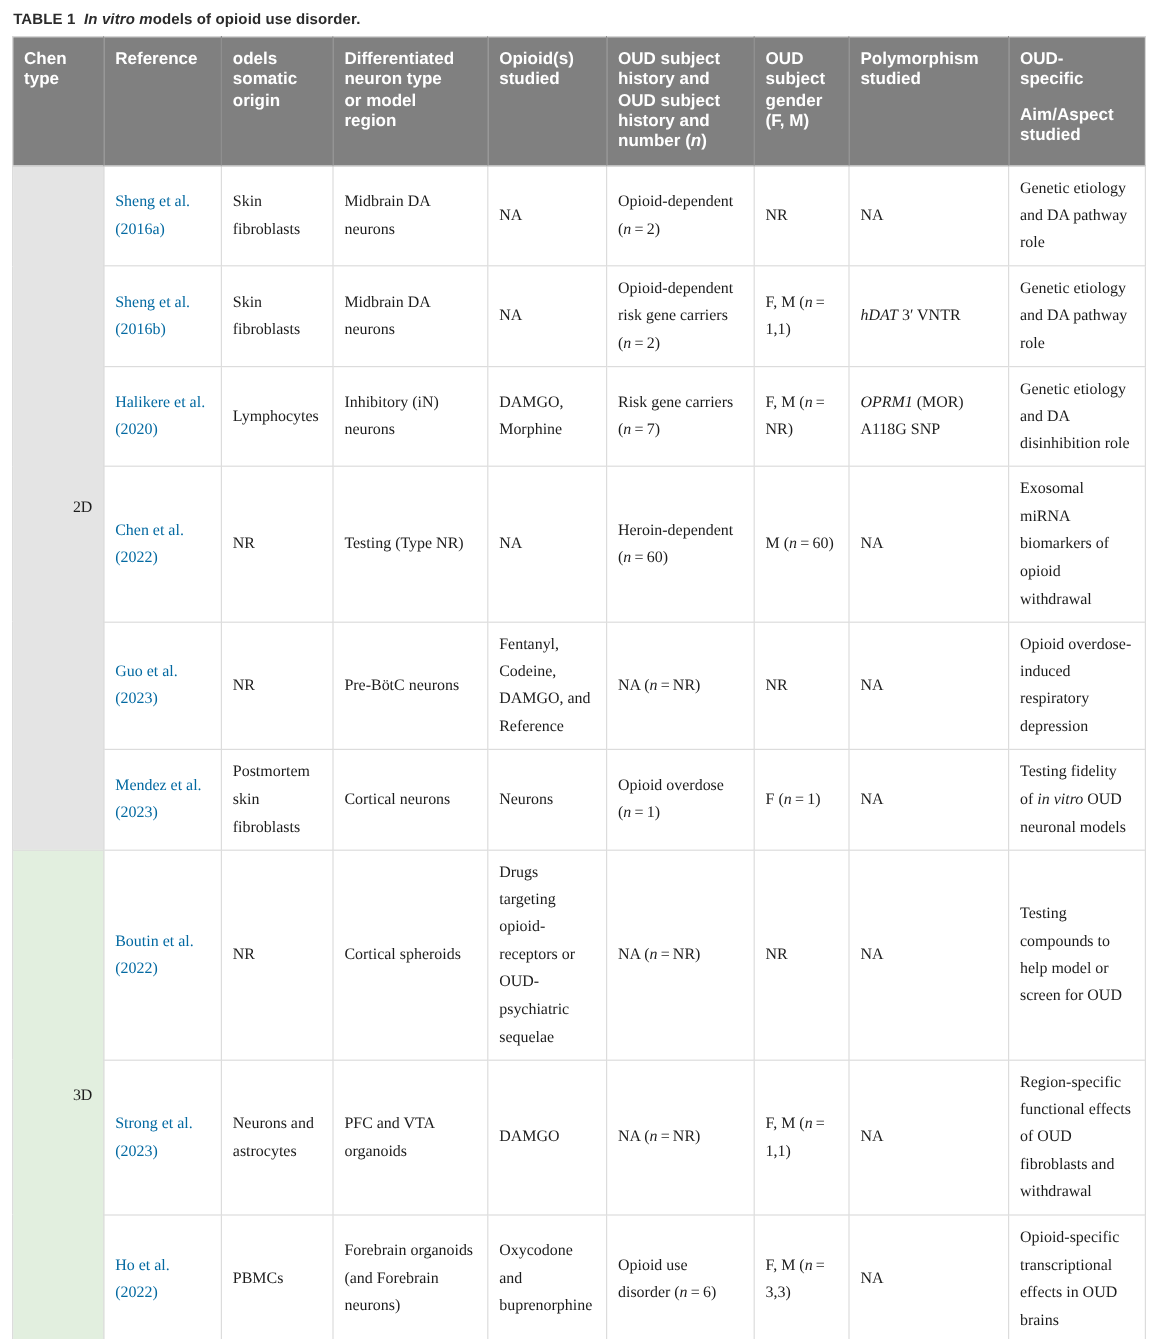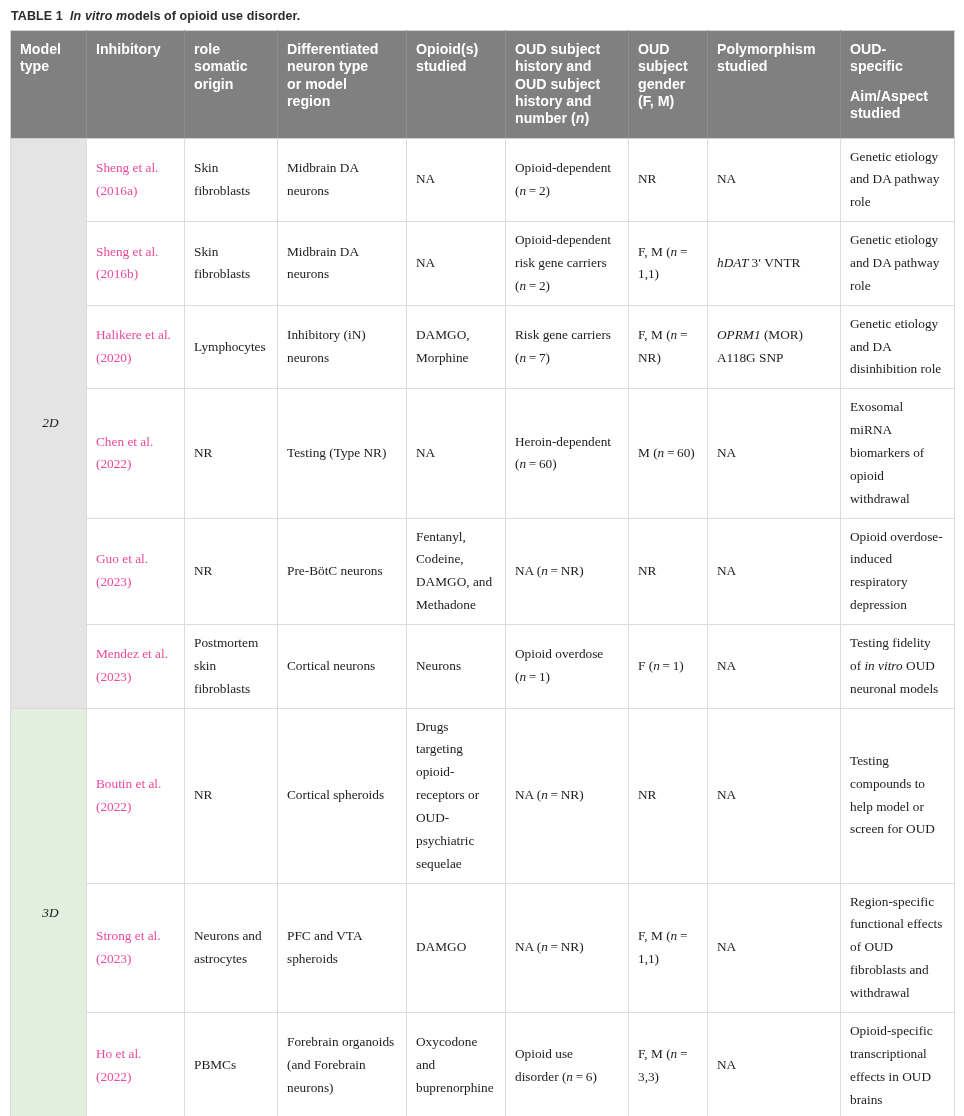--- a/index.html
+++ b/index.html
@@ -56,30 +56,29 @@
   table.t1 td {
     border: 1px solid #dcdcdc;
     vertical-align: middle;
     font-size: 13.3px;
     line-height: 1.72;
     padding: 7px 9px 7px 9px;
     color: #1c1c1c;
   }
   table.t1 td.grp {
     vertical-align: middle;
-    text-align: center;
+    text-align: right;
     padding-left: 13px;
     font-size: 13.3px;
     border-right: 1px solid #dcdcdc;
-    font-style: italic;
   }
   td.grp-2d { background: #e4e4e4; }
   td.grp-3d { background: #e2efdf; }
   a.ref, .ref {
-    color: #ec4899;
+    color: #0369a1;
     text-decoration: none;
   }
   .it { font-style: italic; }
   
   col.c0 { width: 76px; }
   col.c1 { width: 98px; }
   col.c2 { width: 93px; }
   col.c3 { width: 129px; }
   col.c4 { width: 99px; }
   col.c5 { width: 123px; }
@@ -105,28 +104,28 @@
         <col class="c3">
         <col class="c4">
       <col class="c5">
         <col class="c6">
         <col class="c7">
         <col class="c8">
     </colgroup>
     <thead>
       <tr>
         <th>
-          <span>Model</span><br>
+          <span>Chen</span><br>
           <span>type</span>
         </th>
         <th>
-          <span>Inhibitory</span>
-        </th>
-        <th>
-          <span>role</span><br>
+          <span>Reference</span>
+        </th>
+        <th>
+          <span>odels</span><br>
           <span>somatic</span><br>
           <span>origin</span>
         </th>
         <th>
           <span>Differentiated</span><br>
           <span>neuron type</span><br>
           <span>or model</span><br>
           <span>region</span>
         </th>
         <th>
@@ -196,21 +195,21 @@
           <td>NA</td>
           <td>Heroin-dependent (<span class="it">n</span> = 60)</td>
           <td>M (<span class="it">n</span> = 60)</td>
           <td>NA</td>
           <td>Exosomal miRNA biomarkers of opioid withdrawal</td>
         </tr>
         <tr>
           <td><span class="ref">Guo et al. (2023)</span></td>
           <td>NR</td>
           <td>Pre-BötC neurons</td>
-          <td>Fentanyl, Codeine, DAMGO, and Methadone</td>
+          <td>Fentanyl, Codeine, DAMGO, and Reference</td>
           <td>NA (<span class="it">n</span> = NR)</td>
           <td>NR</td>
           <td>NA</td>
           <td>Opioid overdose-induced respiratory depression</td>
         </tr>
         <tr>
           <td><span class="ref">Mendez et al. (2023)</span></td>
           <td>Postmortem skin fibroblasts</td>
           <td>Cortical neurons</td>
           <td>Neurons</td>
@@ -226,21 +225,21 @@
           <td>Cortical spheroids</td>
           <td>Drugs targeting opioid-receptors or OUD-psychiatric sequelae</td>
           <td>NA (<span class="it">n</span> = NR)</td>
           <td>NR</td>
           <td>NA</td>
           <td>Testing compounds to help model or screen for OUD</td>
         </tr>
         <tr>
           <td><span class="ref">Strong et al. (2023)</span></td>
           <td>Neurons and astrocytes</td>
-          <td>PFC and VTA spheroids</td>
+          <td>PFC and VTA organoids</td>
           <td>DAMGO</td>
           <td>NA (<span class="it">n</span> = NR)</td>
           <td>F, M (<span class="it">n</span> = 1,1)</td>
           <td>NA</td>
           <td>Region-specific functional effects of OUD fibroblasts and withdrawal</td>
         </tr>
         <tr>
           <td><span class="ref">Ho et al. (2022)</span></td>
           <td>PBMCs</td>
           <td>Forebrain organoids (and Forebrain neurons)</td>

